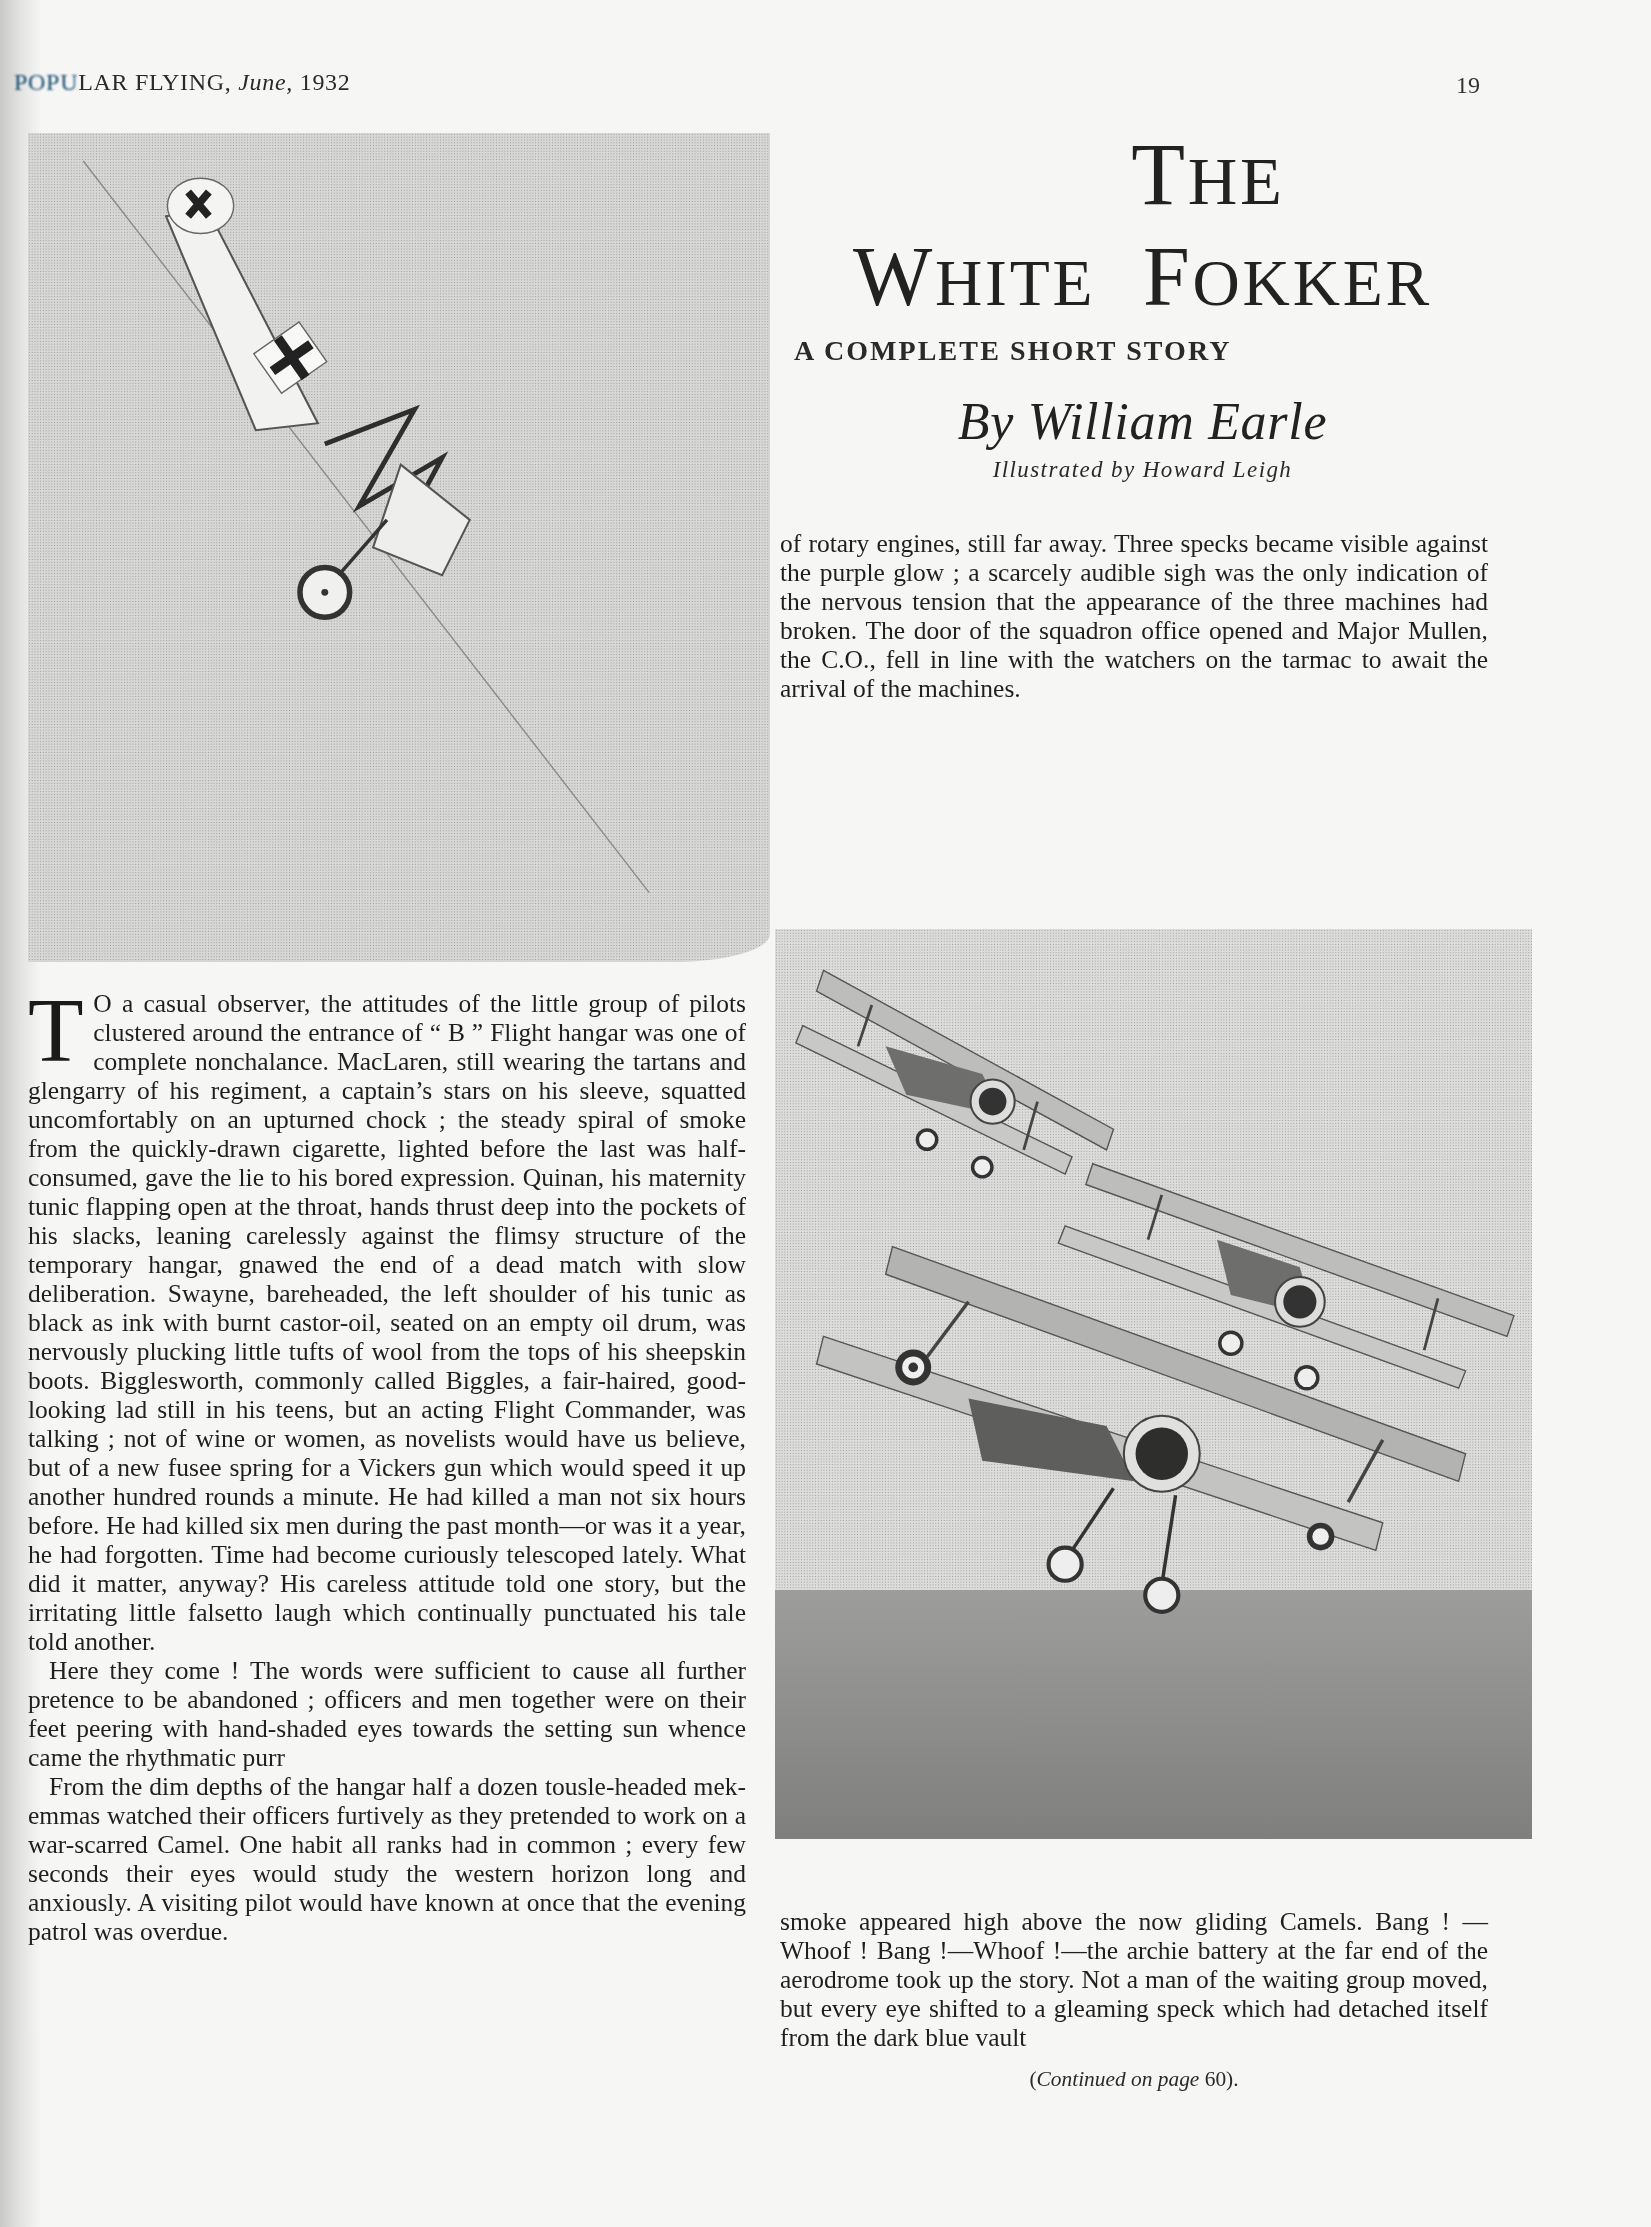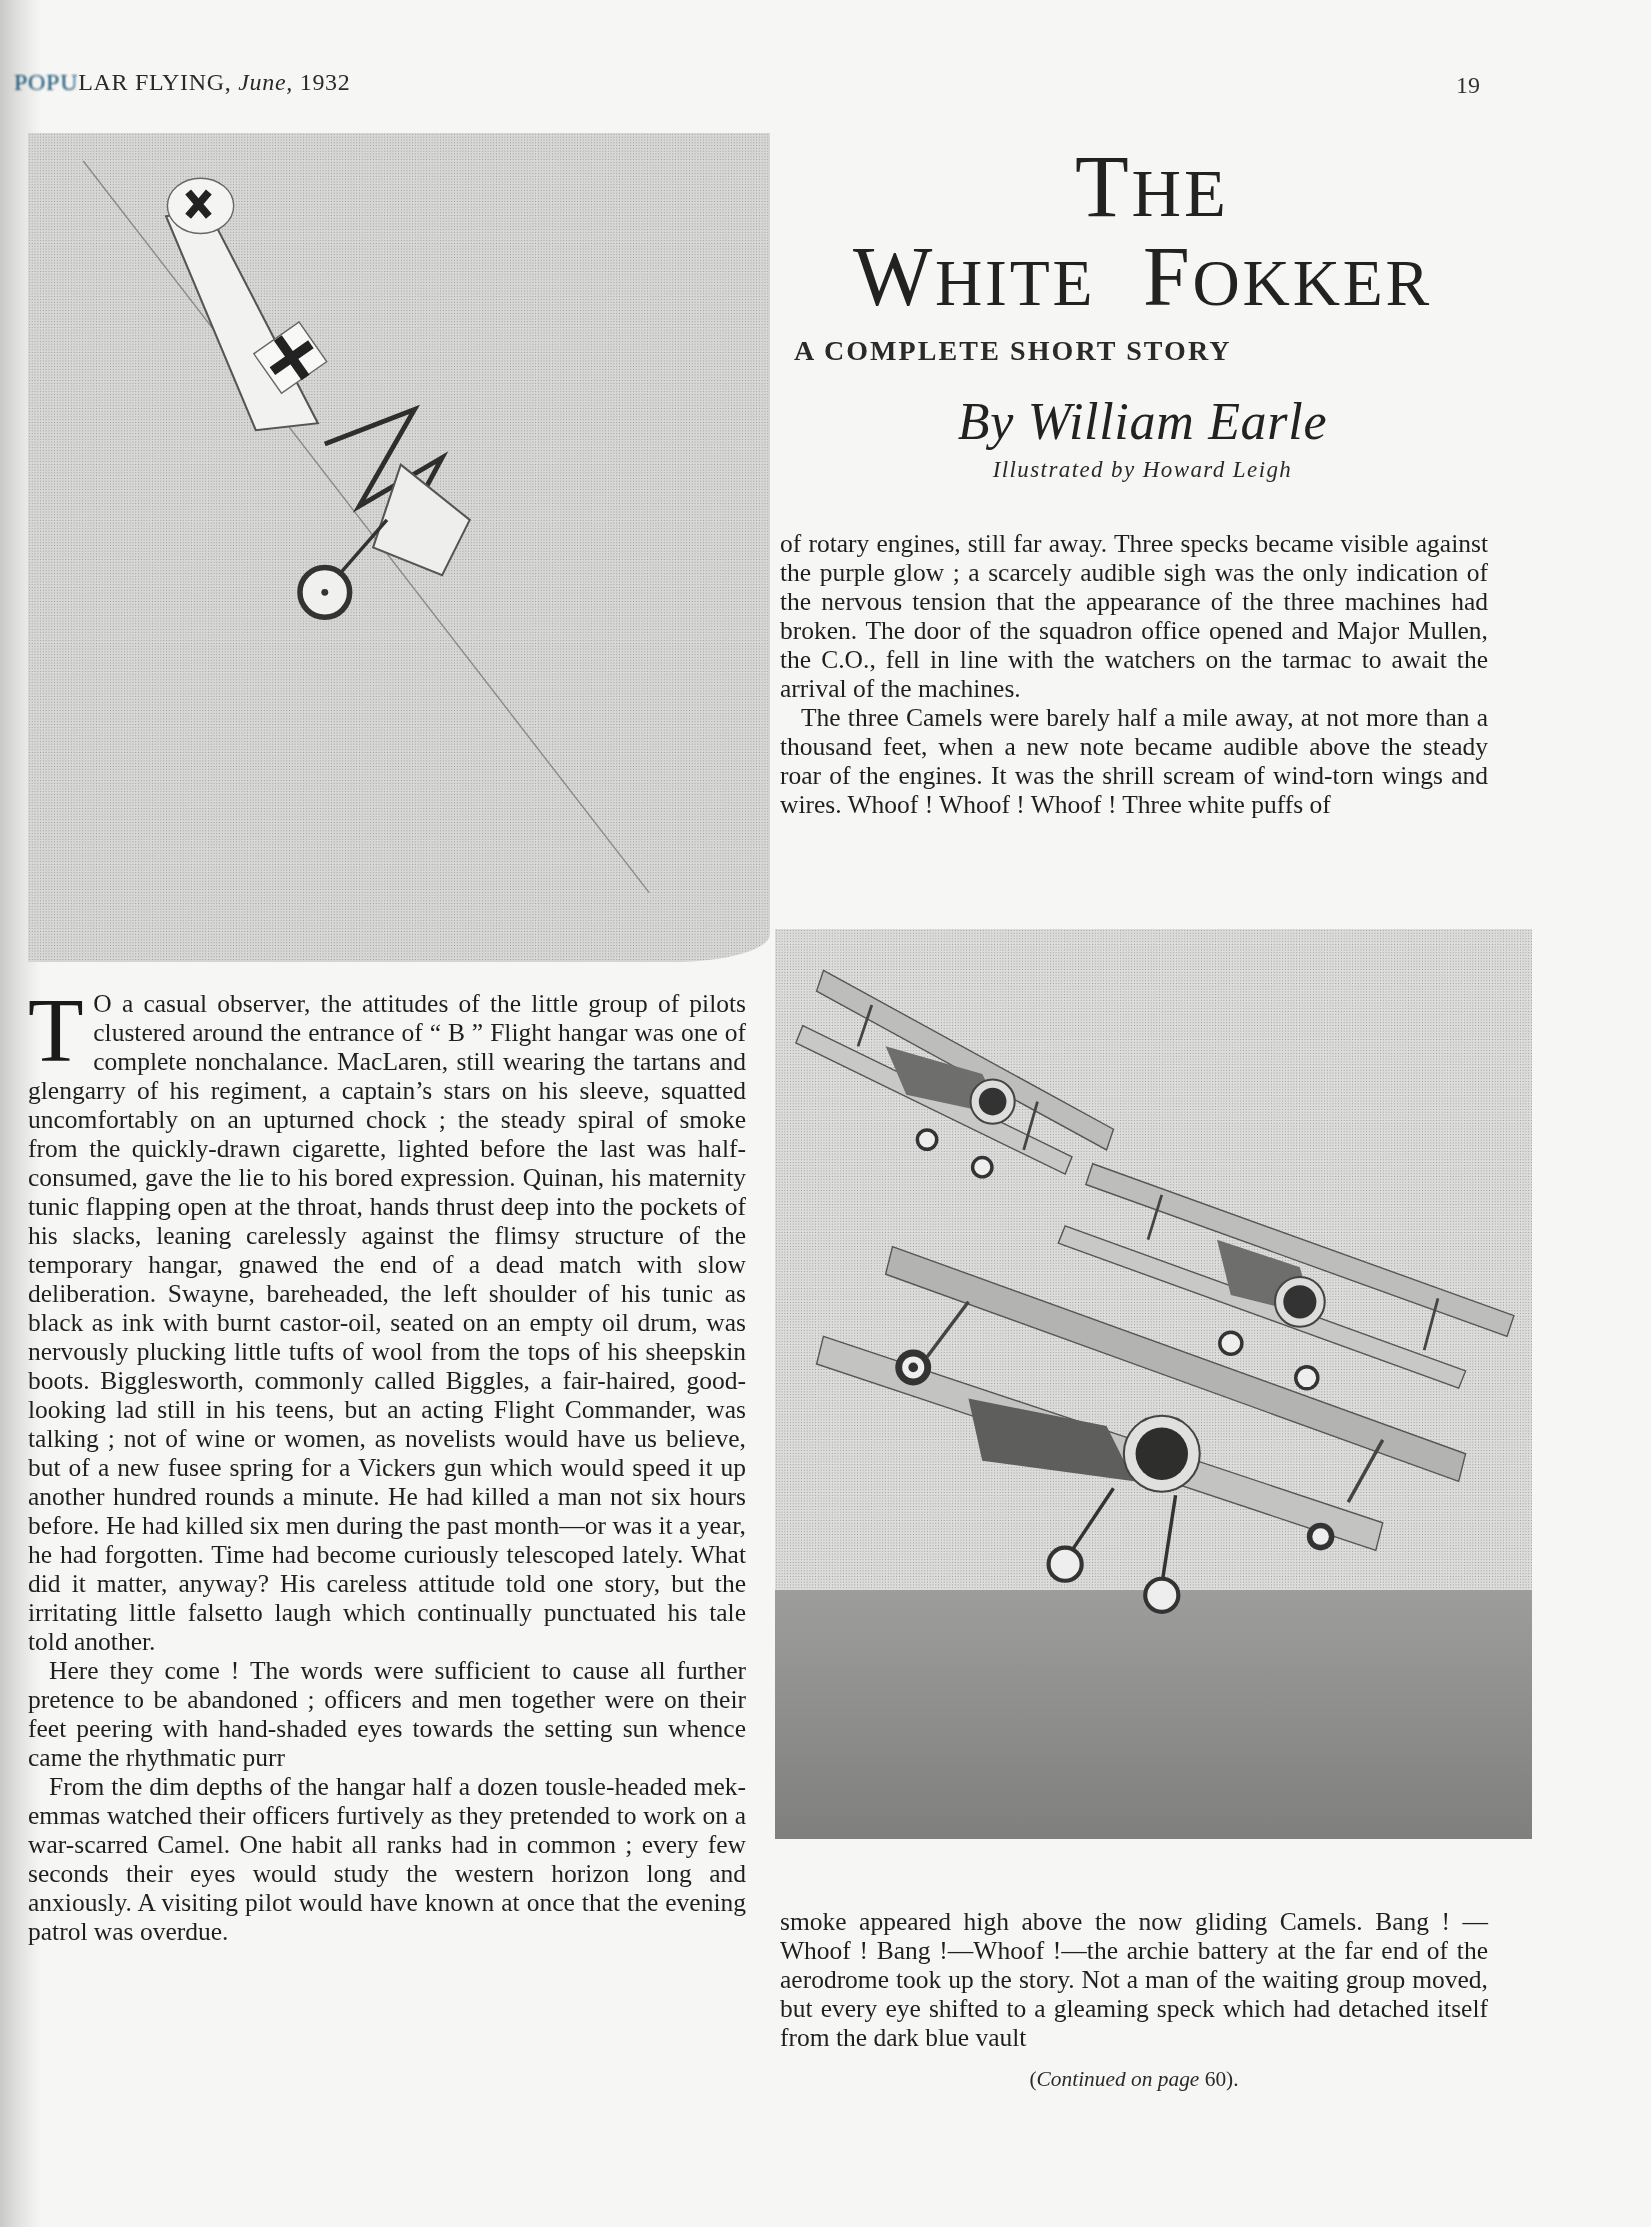--- a/index.html
+++ b/index.html
@@ -36,22 +36,22 @@
     background-color: #dcdcda;
   }
   .illus-camels .ground {
     position: absolute; left: 0; right: 0; bottom: 0; height: 249px;
     background: linear-gradient(#9d9d9b, #7f7f7d);
   }
   .illus svg { position: absolute; left: 0; top: 0; }
 
   
   .title-the {
-    position: absolute; left: 1063px; width: 290px; top: 124px; 
-    font-size: 88px; font-weight: normal; letter-spacing: 2.8px; color: #222; margin: 12px;
+    position: absolute; left: 1063px; width: 290px; top: 124px; text-align: center;
+    font-size: 88px; font-weight: normal; letter-spacing: 2.8px; color: #222; margin: 0;
   }
   .title-main {
     position: absolute; left: 794px; width: 697px; top: 228px; text-align: center;
     font-size: 84px; font-weight: normal; letter-spacing: 2.8px; color: #222; margin: 0;
     white-space: nowrap;
   }
   .title-the .sc, .title-main .sc { font-size: 0.78em; }
   .subtitle {
     position: absolute; left: 794px; width: 697px; top: 335px; 
     font-size: 28px; letter-spacing: 2.1px; font-weight: bold; color: #2a2a2a;
@@ -119,21 +119,20 @@
 </div>
 
 <h1 class="title-the"><span>T</span><span class="sc">HE</span></h1>
 <h1 class="title-main"><span>W</span><span class="sc">HITE</span>&nbsp;&nbsp;<span>F</span><span class="sc">OKKER</span></h1>
 <div class="subtitle">A COMPLETE SHORT STORY</div>
 <div class="byline">By William Earle</div>
 <div class="illustrator">Illustrated by Howard Leigh</div>
 
 <div class="col col-right-top">
   <p>of rotary engines, still far away. Three specks became visible against the purple glow ; a scarcely audible sigh was the only indication of the nervous tension that the appearance of the three machines had broken. The door of the squadron office opened and Major Mullen, the C.O., fell in line with the watchers on the tarmac to await the arrival of the machines.</p>
-  <p class="indent">The three Camels were barely half a mile away, at not more than a thousand feet, when a new note became audible above the steady roar of the engines. It was the shrill scream of wind-torn wings and wires. Whoof ! Whoof ! Whoof ! Three white puffs of</p>
 </div>
 
 <div class="illus illus-camels">
   <div class="ground"></div>
   <svg width="757" height="910" viewBox="0 0 1096 1318">
 
     <g>
       <polygon points="70,60 490,290 480,320 60,90" fill="#bdbdbb" stroke="#555" stroke-width="2"></polygon>
       <polygon points="40,140 430,330 420,355 30,165" fill="#c8c8c6" stroke="#555" stroke-width="2"></polygon>
       <line x1="140" y1="110" x2="120" y2="170" stroke="#444" stroke-width="4"></line>

